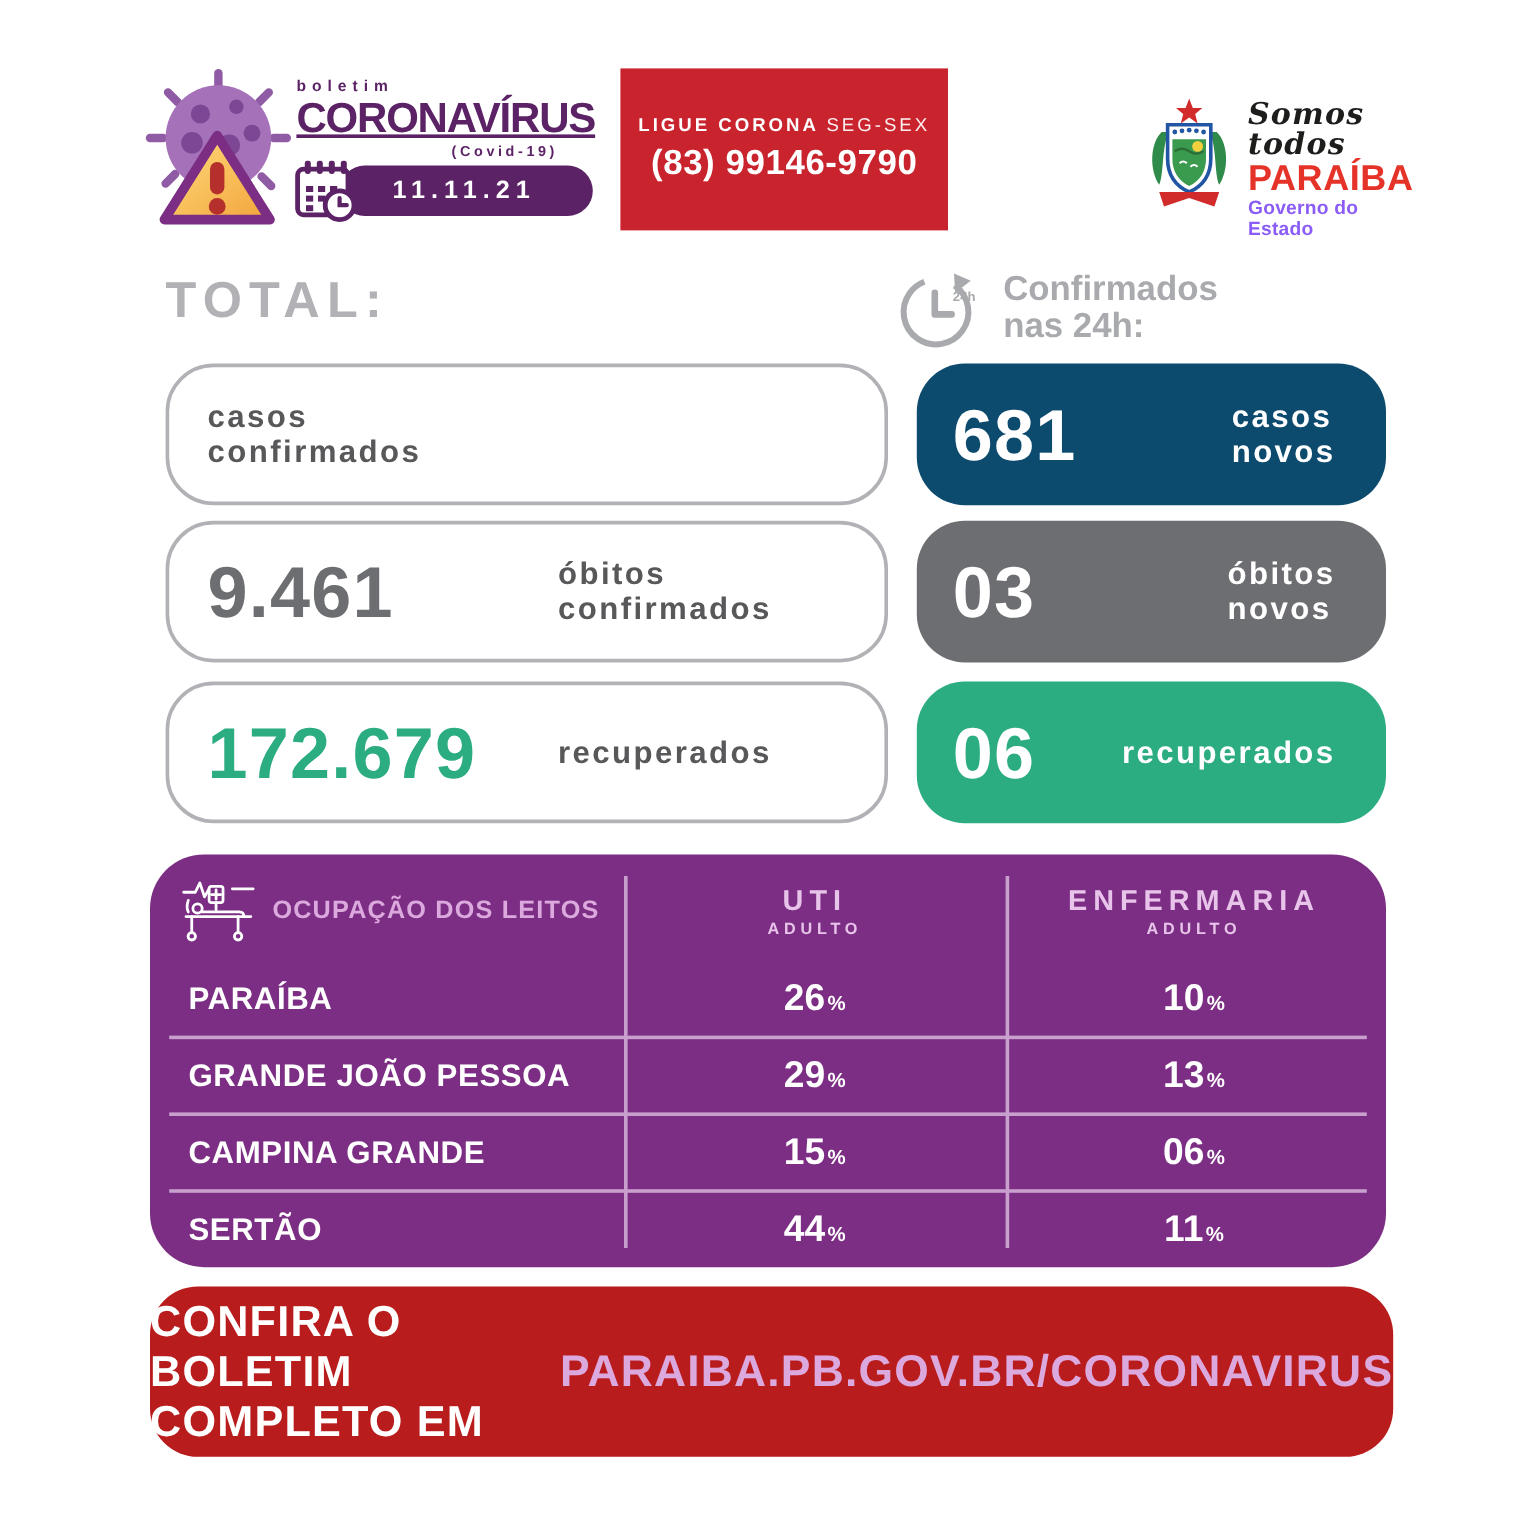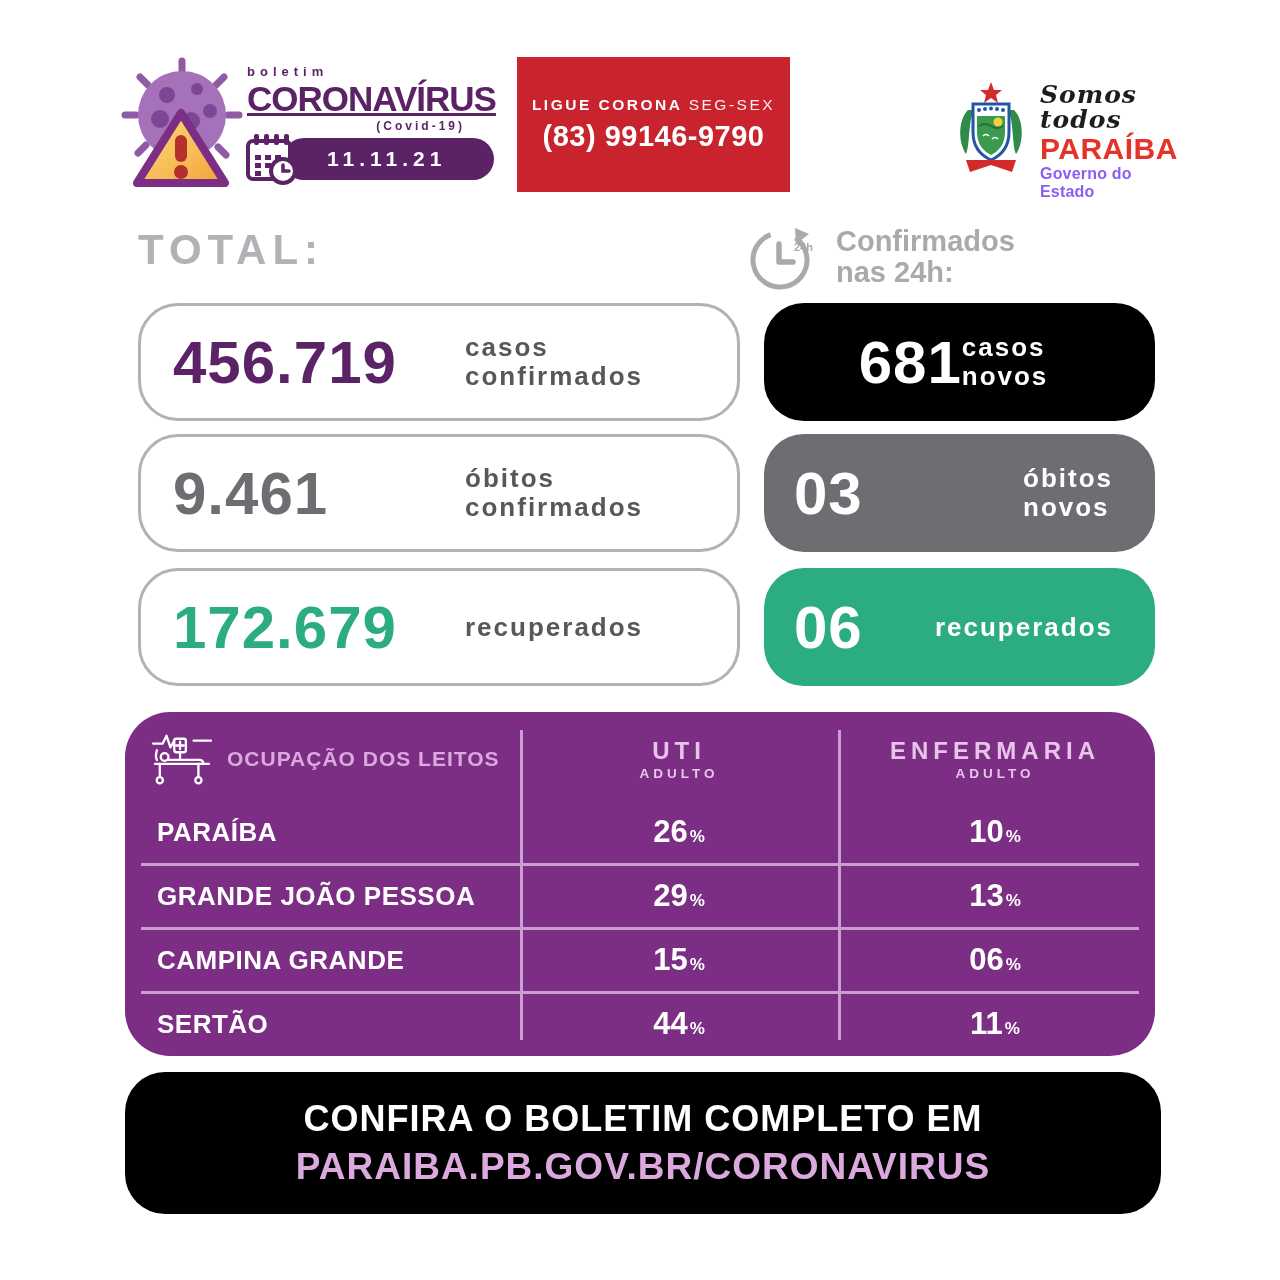--- a/index.html
+++ b/index.html
@@ -41,21 +41,21 @@
   
   .stat-row { position:absolute; left:138px; width:1017px; display:flex; gap:24px; }
   .row1 { top:303px; } .row2 { top:434px; } .row3 { top:568px; }
   .card-left { flex:0 0 602px; height:118px; border:3px solid #B2B2B6; border-radius:40px; background:#fff;
                display:flex; align-items:center; padding:0 18px 0 32px; }
   .big-num { width:292px; font-size:60px; font-weight:bold; letter-spacing:1px; }
   .num-purple { color:#5B2366; } .num-gray { color:#6D6E71; } .num-green { color:#2BAC81; }
   .card-label { font-size:26px; font-weight:bold; color:#58585B; line-height:1.1; letter-spacing:2px; }
   .card-right { flex:1; height:118px; border-radius:40px; color:#fff; display:flex; align-items:center;
                 justify-content:space-between; padding:0 42px 0 30px; }
-  .bg-purple { background:#000000;justify-content:center; } .bg-gray { background:#6D6E71; } .bg-green { background:#2BAC81; }
+  .bg-purple { background:#0c4a6e; } .bg-gray { background:#6D6E71; } .bg-green { background:#2BAC81; }
   .card-right .big-num2 { font-size:60px; font-weight:bold; letter-spacing:1px; }
   .card-right .card-label { color:#fff; }
 
   
   .beds-table { position:absolute; left:125px; top:712px; width:1030px; height:344px;
                 background:#7B2E83; border-radius:45px; color:#fff; }
   .t-header { display:grid; grid-template-columns:395px 318px 314px; height:88px; align-items:center; padding-top:6px; }
   .t-title-cell { display:flex; align-items:center; gap:14px; padding-left:26px; }
   .t-title { font-size:21px; font-weight:bold; letter-spacing:1px; color:#DCA9DE; }
   .t-col { text-align:center; color:#E9C4EA; }
@@ -64,22 +64,22 @@
   .t-row { display:grid; grid-template-columns:395px 318px 314px; height:64px; align-items:center; }
   .t-region { padding-left:32px; font-size:26px; font-weight:bold; letter-spacing:.5px; }
   .t-val { display:flex; justify-content:center; align-items:baseline; font-size:31px; font-weight:bold; }
   .pct { font-size:17px; margin-left:2px; }
   .v-div { position:absolute; width:3px; top:18px; bottom:16px; background:#C99FCD; }
   .v-div.d1 { left:395px; } .v-div.d2 { left:713px; }
   .h-div { position:absolute; left:16px; right:16px; height:3px; background:#C99FCD; }
   .h-div.h1 { top:151px; } .h-div.h2 { top:215px; } .h-div.h3 { top:279px; }
 
   
-  .footer-box { position:absolute; left:125px; top:1072px; width:1036px; height:142px; background:#000000;
-                border-radius:40px; display:flex; flex-direction:column; align-items:center; justify-content:center; gap:6px; }
+  .footer-box { position:absolute; left:125px; top:1072px; width:1036px; height:142px; background:#b91c1c;
+                border-radius:40px; display:flex; align-items:center; justify-content:center; gap:6px; }
   .footer-l1 { color:#fff; font-size:36px; font-weight:bold; letter-spacing:1px; }
   .footer-l2 { color:#DCA9DE; font-size:37px; font-weight:bold; letter-spacing:1px; }
 </style>
 </head>
 <body>
 
 <div class="page">
 
   <div class="virus-icon">
     <svg width="124" height="138" viewBox="0 0 124 138">
@@ -184,21 +184,20 @@
       <text x="46" y="29" font-size="11" font-weight="bold" fill="#A9AAAD">24h</text>
     </svg>
     <div class="h24-text">
       <div>Confirmados</div>
       <div>nas 24h:</div>
     </div>
   </div>
 
   <div class="stat-row row1">
     <div class="card-left">
-      <div class="big-num num-purple">456.719</div>
       <div class="card-label">
         <div>casos</div>
         <div>confirmados</div>
       </div>
     </div>
     <div class="card-right bg-purple">
       <div class="big-num2">681</div>
       <div class="card-label">
         <div>casos</div>
         <div>novos</div>

